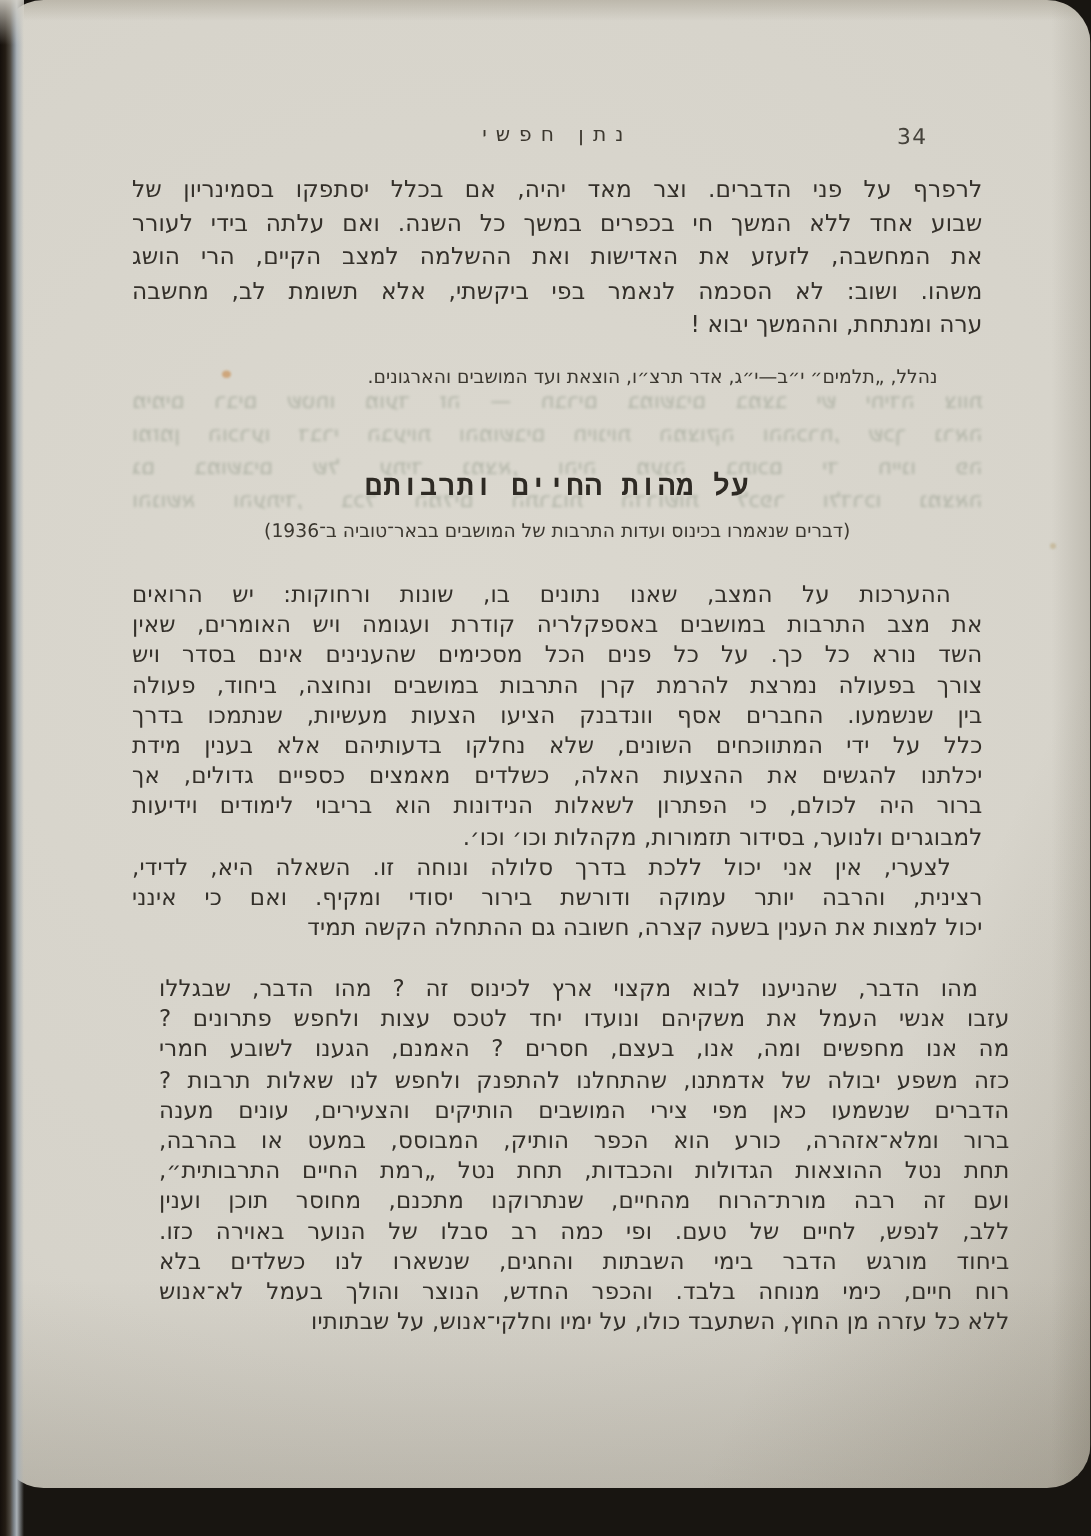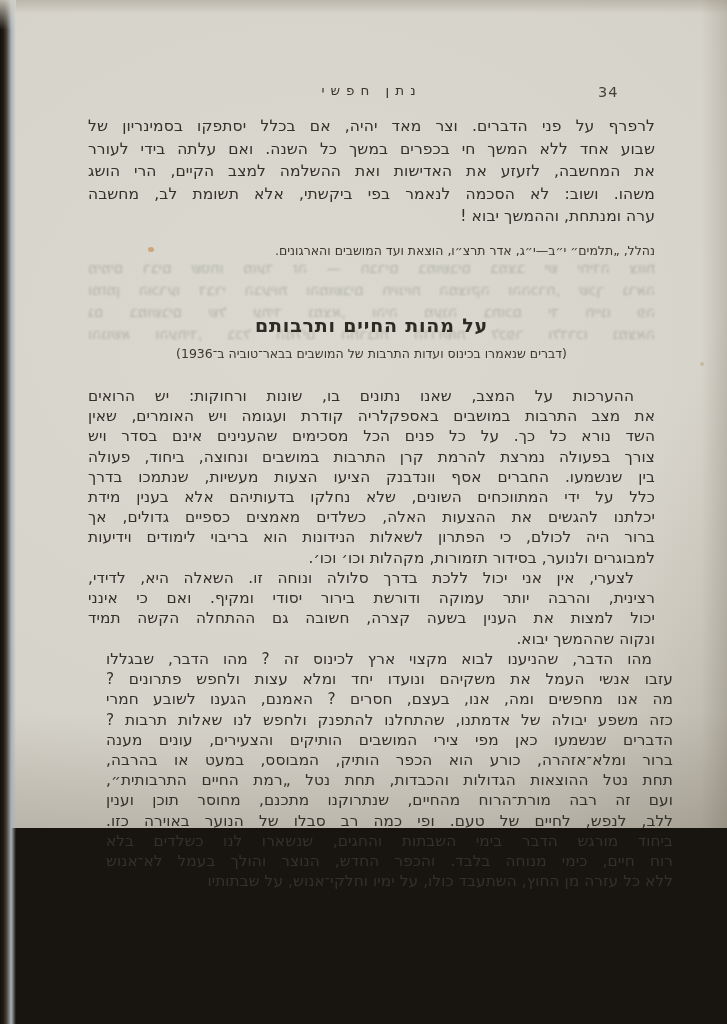--- a/index.html
+++ b/index.html
@@ -1,27 +1,28 @@
 <!DOCTYPE html>
 <html lang="he"><head>
 <meta charset="utf-8">
 <style>
   html,body{margin:0;padding:0;}
   body{
     width:727px;height:1024px;overflow:hidden;background:#181511;
     font-family:"DejaVu Sans","Liberation Sans",sans-serif;
   }
   .photo{
-    position:relative;width:727px;height:828px;
+    position:relative;width:727px;height:992px;
     background:
       linear-gradient(to bottom, rgba(140,132,114,.35) 0, rgba(0,0,0,0) 14px),
       linear-gradient(to left, rgba(96,90,74,.20) 0, rgba(0,0,0,0) 26px),
       linear-gradient(to bottom, rgba(0,0,0,0) 86%, rgba(100,93,78,.22) 100%),
       linear-gradient(115deg, rgba(0,0,0,0) 78%, rgba(116,107,88,.25) 99%),
       radial-gradient(130% 95% at 42% 40%, #dbd8cf 0%, #d6d3ca 55%, #cbc8be 85%, #c1bdb1 100%);
+    border-radius: 29px;
   }
   
   .spine{
     position:absolute;left:0;top:0;width:16px;height:1024px;
     background:linear-gradient(to right,
       #140f0b 0%, #231c14 22%, #4b463e 42%, #7d848a 58%, #aab1b6 70%,
       rgba(214,211,202,0) 100%);
   }
   .spine-top{
     position:absolute;left:0;top:0;width:16px;height:30px;
@@ -51,31 +52,31 @@
     text-align:justify;text-align-last:justify;white-space:nowrap;
   }
   .para .line:last-child{text-align-last:right;white-space:normal;}
   .para.tight .line{line-height:20.2px;font-size:15.3px;}
   .para.indent-first .line:first-child{padding-right:21px;}
   #intro{top:115px;}
   .citation{
     position:absolute;top:243px;left:0;width:567px;
     font-size:12.5px;color:#3b372f;text-align:right;padding-right:0;
   }
-  .citation .inner{display:inline-block;text-align:right;}
+  .citation .inner{display:inline-block;margin-right:30px;text-align:right;}
   
   .bleed{
     position:absolute;top:257px;left:0;width:567px;
     transform:scaleX(-1);filter:blur(1.1px);opacity:.42;color:#707d6e;
     pointer-events:none;
   }
   .bleed .line{font-size:14px;line-height:22px;color:#75826f;}
   .section-title{
     position:absolute;top:314px;left:0;width:100%;text-align:center;
-    font-size:19px;font-weight:bold;color:#2e2a24;letter-spacing:.8px;
+    font-size:19px;font-weight:bold;color:#2e2a24;letter-spacing:.8px;font-family:Liberation Mono, monospace;
   }
   .section-subtitle{
     position:absolute;top:346px;left:0;width:100%;text-align:center;
     font-size:12.5px;color:#3b372f;
   }
   #p2{top:386px;}
   #p3{top:568px;}
   #p4{top:649px;margin-left:18px;}
 </style>
 </head>
@@ -127,26 +128,25 @@
         <div class="line">כלל על ידי המתווכחים השונים, שלא נחלקו בדעותיהם אלא בענין מידת</div>
         <div class="line">יכלתנו להגשים את ההצעות האלה, כשלדים מאמצים כספיים גדולים, אך</div>
         <div class="line">ברור היה לכולם, כי הפתרון לשאלות הנידונות הוא בריבוי לימודים וידיעות</div>
         <div class="line">למבוגרים ולנוער, בסידור תזמורות, מקהלות וכו׳ וכו׳.</div>
       </div>
 
     <div class="para tight indent-first" id="p3">
         <div class="line">לצערי, אין אני יכול ללכת בדרך סלולה ונוחה זו. השאלה היא, לדידי,</div>
         <div class="line">רצינית, והרבה יותר עמוקה ודורשת בירור יסודי ומקיף. ואם כי אינני</div>
         <div class="line">יכול למצות את הענין בשעה קצרה, חשובה גם ההתחלה הקשה תמיד</div>
-        <div class="line">ונקוה שההמשך יבוא.</div>
       </div>
 
     <div class="para tight indent-first" id="p4">
         <div class="line">מהו הדבר, שהניענו לבוא מקצוי ארץ לכינוס זה ? מהו הדבר, שבגללו</div>
-        <div class="line">עזבו אנשי העמל את משקיהם ונועדו יחד ומלא עצות ולחפש פתרונים ?</div>
+        <div class="line">עזבו אנשי העמל את משקיהם ונועדו יחד לטכס עצות ולחפש פתרונים ?</div>
         <div class="line">מה אנו מחפשים ומה, אנו, בעצם, חסרים ? האמנם, הגענו לשובע חמרי</div>
         <div class="line">כזה משפע יבולה של אדמתנו, שהתחלנו להתפנק ולחפש לנו שאלות תרבות ?</div>
         <div class="line">הדברים שנשמעו כאן מפי צירי המושבים הותיקים והצעירים, עונים מענה</div>
         <div class="line">ברור ומלא־אזהרה, כורע הוא הכפר הותיק, המבוסס, במעט או בהרבה,</div>
         <div class="line">תחת נטל ההוצאות הגדולות והכבדות, תחת נטל „רמת החיים התרבותית״,</div>
         <div class="line">ועם זה רבה מורת־הרוח מהחיים, שנתרוקנו מתכנם, מחוסר תוכן וענין</div>
         <div class="line">ללב, לנפש, לחיים של טעם. ופי כמה רב סבלו של הנוער באוירה כזו.</div>
         <div class="line">ביחוד מורגש הדבר בימי השבתות והחגים, שנשארו לנו כשלדים בלא</div>
         <div class="line">רוח חיים, כימי מנוחה בלבד. והכפר החדש, הנוצר והולך בעמל לא־אנוש</div>
         <div class="line">ללא כל עזרה מן החוץ, השתעבד כולו, על ימיו וחלקי־אנוש, על שבתותיו</div>

